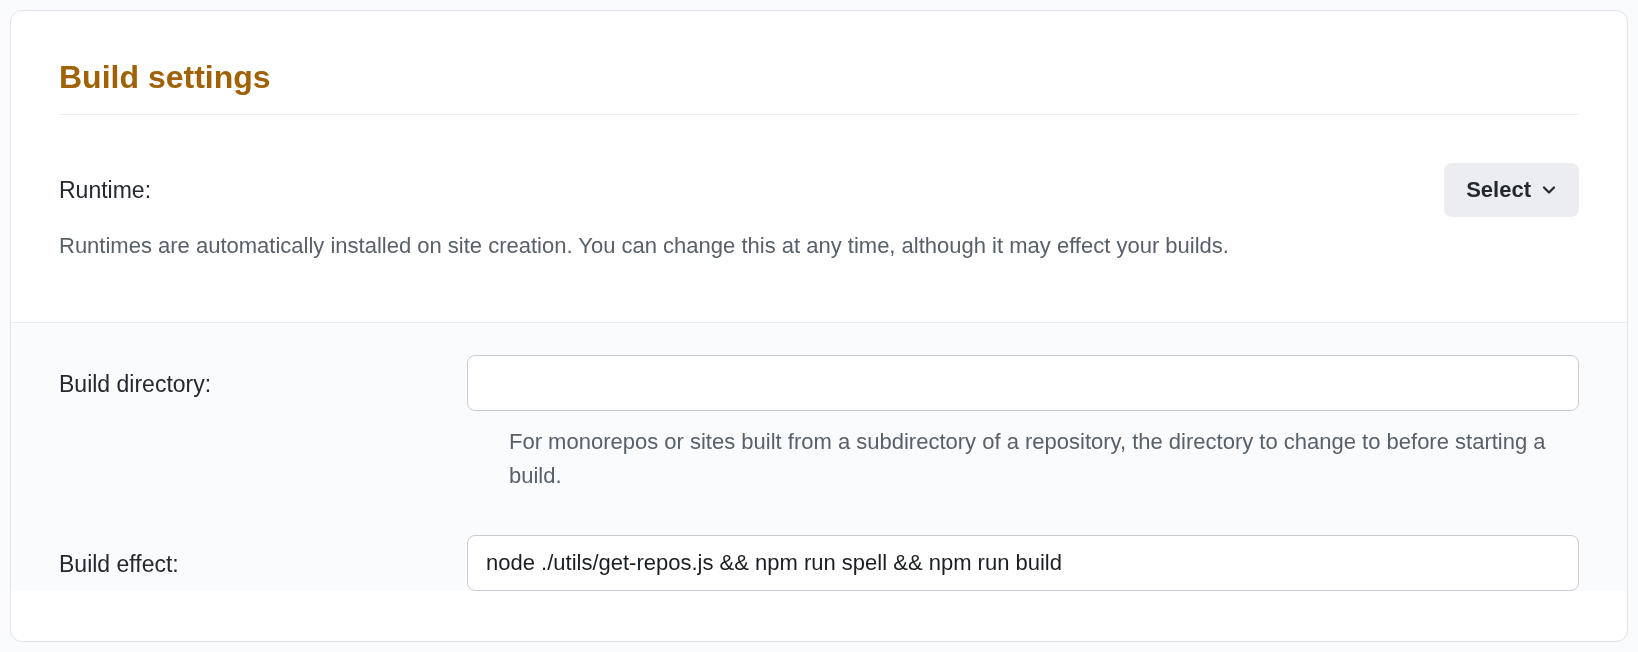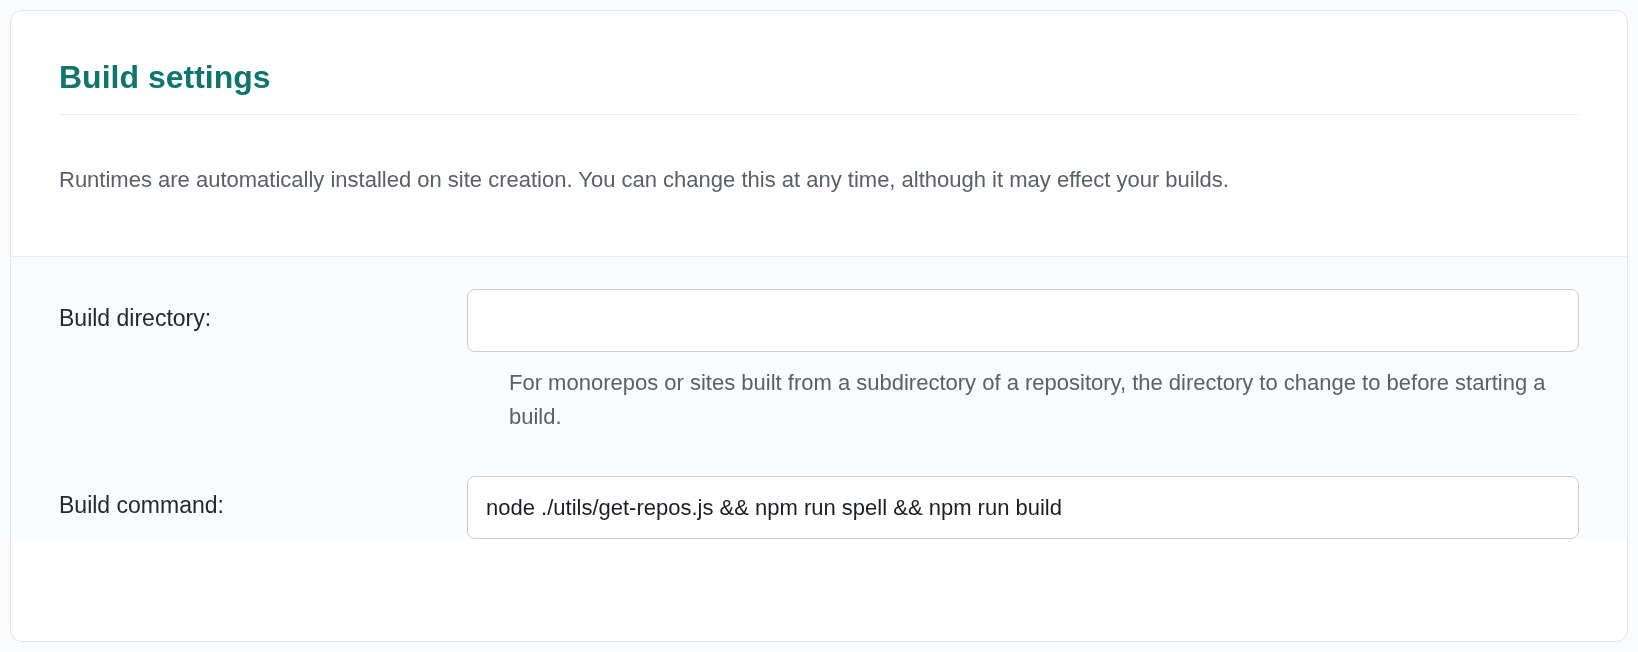--- a/index.html
+++ b/index.html
@@ -20,21 +20,21 @@
       border-radius: 12px;
       overflow: hidden;
       height: 100%;
     }
     .card-header-section {
       padding: 48px 48px 0 48px;
     }
     .page-title {
       font-size: 32px;
       font-weight: 700;
-      color: #0f766e;
+      color: #a16207;
       padding-bottom: 18px;
       border-bottom: 1px solid #eaecef;
       margin-bottom: 48px;
     }
     .runtime-row {
       display: flex;
       justify-content: space-between;
       align-items: center;
       margin-bottom: 12px;
     }
@@ -79,21 +79,21 @@
     .form-label-col {
       width: 408px;
       flex-shrink: 0;
       padding-top: 16px;
     }
     .form-input-col {
       flex: 1;
     }
     .text-input {
       width: 100%;
-      height: 63px;
+      height: 56px;
       padding: 16px 18px;
       font-size: 22px;
       color: #1a1f23;
       background: #ffffff;
       border: 1px solid #c9ced4;
       border-radius: 8px;
       outline: none;
       font-family: inherit;
     }
     .input-help {
@@ -104,36 +104,45 @@
       margin-left: 42px;
     }
   </style>
 </head>
 <body>
 
 <div class="card">
   <div class="card-header-section">
     <h1 class="page-title">Build settings</h1>
 
+    <div class="runtime-row">
+      <span class="label-text">Runtime:</span>
+      <button class="select-button">
+        <span>Select</span>
+        <svg class="chevron-down" viewBox="0 0 16 16" fill="none" stroke="#24292f" stroke-width="2.2" stroke-linecap="round" stroke-linejoin="round">
+          <polyline points="3,5.5 8,10.5 13,5.5"></polyline>
+        </svg>
+      </button>
+    </div>
     <p class="help-text">Runtimes are automatically installed on site creation. You can change this at any time, although it may effect your builds.</p>
   </div>
 
   <div class="form-section">
     <div class="form-row">
       <div class="form-label-col">
         <span class="label-text">Build directory:</span>
       </div>
       <div class="form-input-col">
         <input type="text" class="text-input" value="" style="">
         <p class="input-help">For monorepos or sites built from a subdirectory of a repository, the directory to change to before starting a build.</p>
       </div>
     </div>
 
     <div class="form-row">
       <div class="form-label-col">
-        <span class="label-text">Build command:</span>
+        <span class="label-text">Build effect:</span>
       </div>
       <div class="form-input-col">
         <input type="text" class="text-input" value="node ./utils/get-repos.js &amp;&amp; npm run spell &amp;&amp; npm run build" style="">
       </div>
     </div>
   </div>
 </div>
 
 </body></html>

